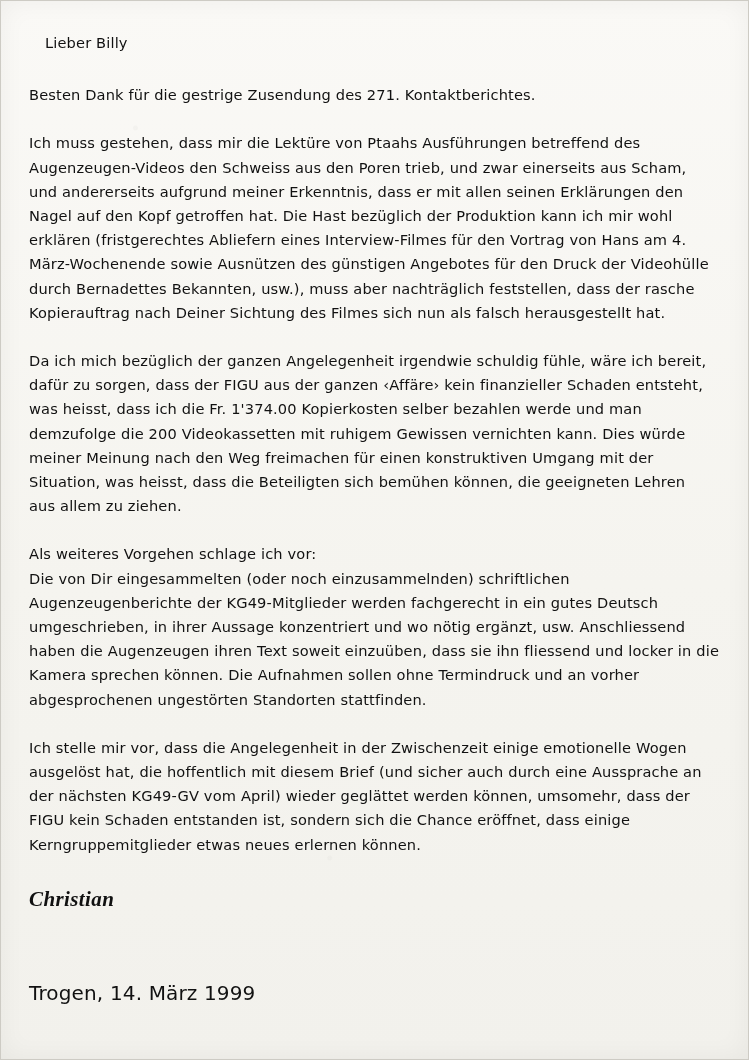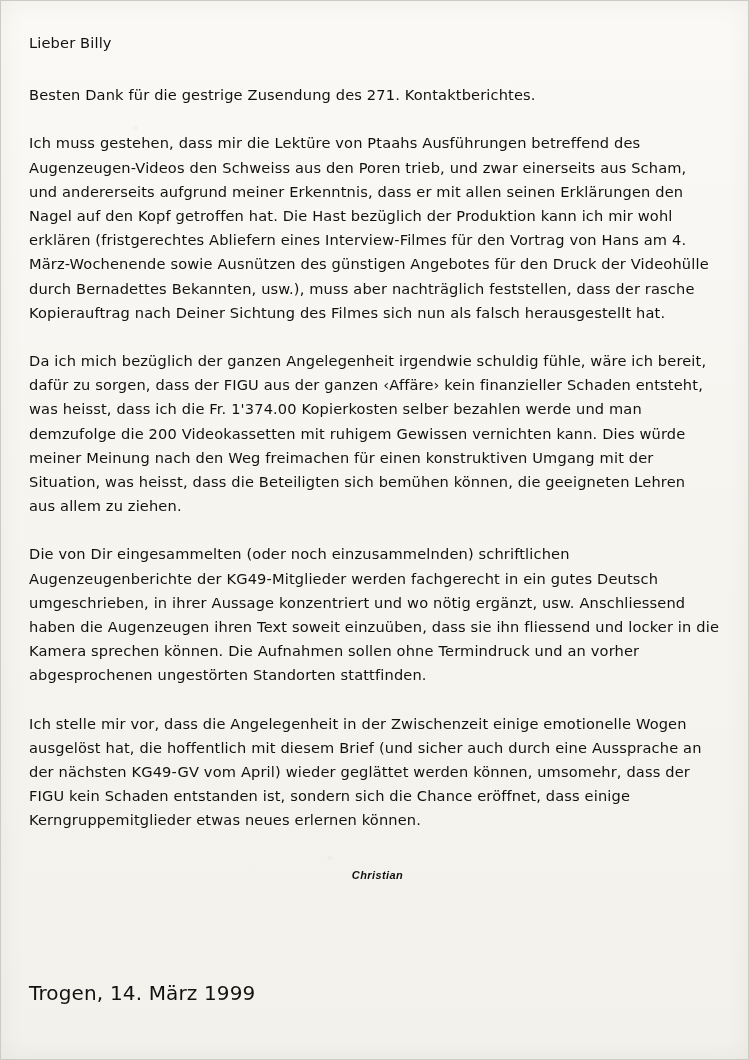--- a/index.html
+++ b/index.html
@@ -31,40 +31,39 @@
     left: 28px;
     top: 30px;
     right: 22px;
     font-family: "DejaVu Sans", sans-serif;
     color: #111111;
     font-size: 14.6px;
     line-height: 24.2px;
     letter-spacing: 0.15px;
   }
   .salutation {
-    margin: 0 0 28px 0;
+    margin: 0 0 28px 16px;
   }
   .para {
     margin: 0 16px 24px 0;
     text-align: left;
   }
   .para-block {
     margin: 0 0 24px 0;
   }
   .closing {
     margin: 30px 0 0 0;
   }
   .signature {
-    font-family: Liberation Sans, sans-serif;
+    font-family: Liberation Serif, serif;
     font-style: italic;
     font-weight: bold;
-    font-size: 11px;
+    font-size: 21px;
     letter-spacing: 0.4px;
     margin-top: 2px;
-    text-align: center;
   }
   .place-date {
     position: absolute;
     left: 28px;
     top: 980px;
     font-family: "DejaVu Sans", sans-serif;
     font-size: 20px;
     color: #111111;
     letter-spacing: 0.15px;
   }
@@ -85,20 +84,21 @@
 
     <p class="salutation">Lieber Billy</p>
 
     <p class="para">Besten Dank für die gestrige Zusendung des 271. Kontaktberichtes.</p>
 
     <p class="para">Ich muss gestehen, dass mir die Lektüre von Ptaahs Ausführungen betreffend des Augenzeugen-Videos den Schweiss aus den Poren trieb, und zwar einerseits aus Scham, und andererseits aufgrund meiner Erkenntnis, dass er mit allen seinen Erklärungen den Nagel auf den Kopf getroffen hat. Die Hast bezüglich der Produktion kann ich mir wohl erklären (fristgerechtes Abliefern eines Interview-Filmes für den Vortrag von Hans am 4. März-Wochenende sowie Ausnützen des günstigen Angebotes für den Druck der Videohülle durch Bernadettes Bekannten, usw.), muss aber nachträglich feststellen, dass der rasche Kopierauftrag nach Deiner Sichtung des Filmes sich nun als falsch herausgestellt hat.</p>
 
     <p class="para">Da ich mich bezüglich der ganzen Angelegenheit irgendwie schuldig fühle, wäre ich bereit, dafür zu sorgen, dass der FIGU aus der ganzen ‹Affäre› kein finanzieller Schaden entsteht, was heisst, dass ich die Fr. 1'374.00 Kopierkosten selber bezahlen werde und man demzufolge die 200 Videokassetten mit ruhigem Gewissen vernichten kann. Dies würde meiner Meinung nach den Weg freimachen für einen konstruktiven Umgang mit der Situation, was heisst, dass die Beteiligten sich bemühen können, die geeigneten Lehren aus allem zu ziehen.</p>
 
     <div class="para-block">
+      <div>Als weiteres Vorgehen schlage ich vor:</div>
       <div>Die von Dir eingesammelten (oder noch einzusammelnden) schriftlichen Augenzeugenberichte der KG49-Mitglieder werden fachgerecht in ein gutes Deutsch umgeschrieben, in ihrer Aussage konzentriert und wo nötig ergänzt, usw. Anschliessend haben die Augenzeugen ihren Text soweit einzuüben, dass sie ihn fliessend und locker in die Kamera sprechen können. Die Aufnahmen sollen ohne Termindruck und an vorher abgesprochenen ungestörten Standorten stattfinden.</div>
     </div>
 
     <p class="para">Ich stelle mir vor, dass die Angelegenheit in der Zwischenzeit einige emotionelle Wogen ausgelöst hat, die hoffentlich mit diesem Brief (und sicher auch durch eine Aussprache an der nächsten KG49-GV vom April) wieder geglättet werden können, umsomehr, dass der FIGU kein Schaden entstanden ist, sondern sich die Chance eröffnet, dass einige Kerngruppemitglieder etwas neues erlernen können.</p>
 
     <div class="closing">
       <div class="signature">Christian</div>
     </div>
 
   </div>

